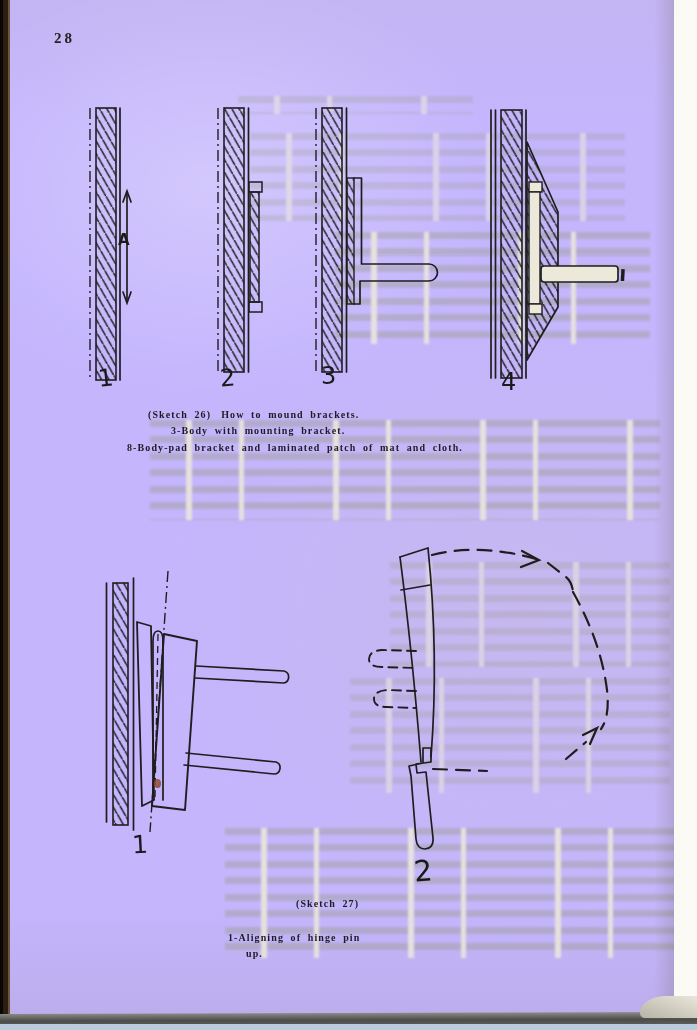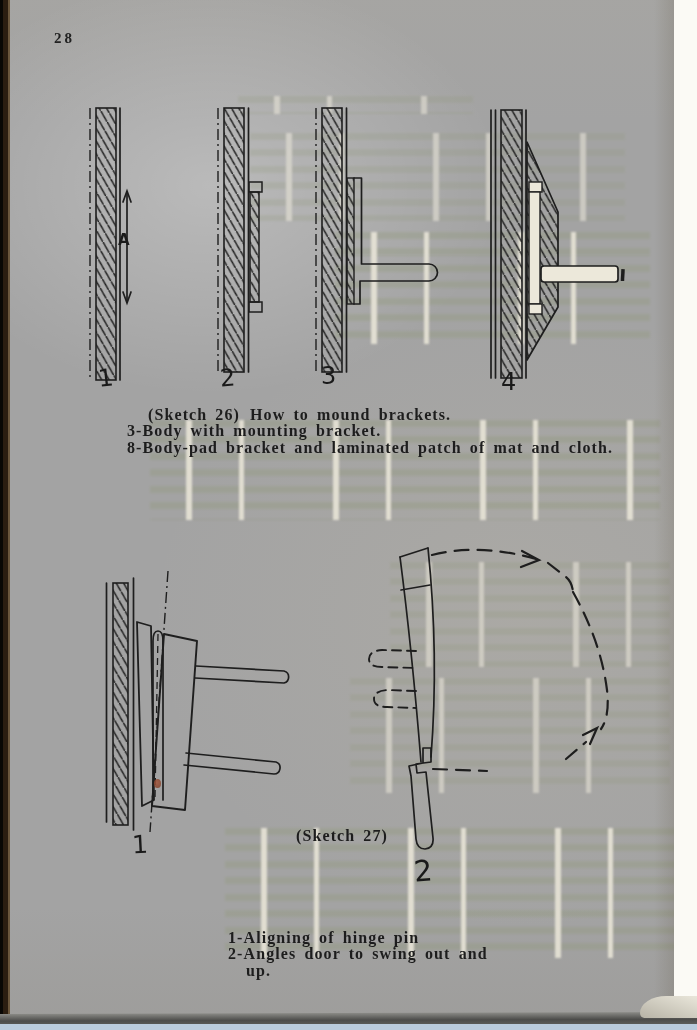--- a/index.html
+++ b/index.html
@@ -1,17 +1,17 @@
 <!DOCTYPE html>
 <html><head>
 <meta charset="utf-8">
 <style>
   html,body{margin:0;padding:0;background:#6f6e6b;}
   .scan{position:relative;width:697px;height:1030px;overflow:hidden;
-        font-family:"Liberation Serif",serif;background:#a3a3a3;}
+        font-family:"Liberation Serif",serif;background:#c4b5fd;}
   
   .paper-tone{position:absolute;inset:0;background:
       radial-gradient(420px 300px at 30% 18%, rgba(255,255,255,.25), rgba(255,255,255,0) 70%),
       radial-gradient(500px 420px at 75% 60%, rgba(205,196,172,.18), rgba(0,0,0,0) 75%),
       linear-gradient(180deg, rgba(190,182,160,.10), rgba(0,0,0,0) 12%, rgba(0,0,0,0) 88%, rgba(120,112,95,.12));}
   
   .binding-strip{position:absolute;left:0;top:0;width:10px;height:1030px;
       background:linear-gradient(90deg,#090704 0 3px,#2b1d10 3px 8px,#6a563c 8px 10px);}
   .right-shadow{position:absolute;left:654px;top:0;width:20px;height:1030px;
       background:linear-gradient(90deg,rgba(0,0,0,0),rgba(90,80,60,.18));}
@@ -27,21 +27,21 @@
       repeating-linear-gradient(180deg, rgba(147,154,124,.42) 0 7px, rgba(0,0,0,0) 7px 16.5px);}
   .ghost.light{opacity:.55;}
   
   svg{position:absolute;overflow:visible;}
   .sl{stroke:#1e1e1e;stroke-width:1.7;fill:none;stroke-linecap:round;}
   .cl{stroke:#1e1e1e;stroke-width:1.4;fill:none;stroke-dasharray:11 4 2 4;}
   .dsh{stroke:#1e1e1e;stroke-width:1.9;fill:none;stroke-dasharray:9 6;stroke-linecap:round;}
   .sw{stroke:#1e1e1e;stroke-width:2.2;fill:none;stroke-dasharray:14 9;stroke-linecap:round;}
   
   .pagenum{position:absolute;left:54px;top:30px;font-size:15px;font-weight:bold;letter-spacing:3px;color:#222;}
-  .cap{position:absolute;color:#1d1d1d;font-weight:bold;font-size:16px;letter-spacing:1.1px;word-spacing:3px;line-height:16.3px;white-space:nowrap;}
+  .cap{position:absolute;color:#1d1d1d;font-weight:bold;font-size:10px;letter-spacing:1.1px;word-spacing:3px;line-height:16.3px;white-space:nowrap;}
   .cap .indent{padding-left:21px;display:block;}
   .cap .cont{padding-left:18px;display:block;}
   .cap .gap{display:inline-block;width:10px;}
   .figlabel{position:absolute;font-family:"DejaVu Sans",sans-serif;color:#1a1a1a;line-height:1;}
   .speck{position:absolute;border-radius:50%;background:#4a4a46;}
   .stain{position:absolute;left:154px;top:779px;width:7px;height:9px;border-radius:50%;
       background:radial-gradient(circle at 40% 40%, #a2543a, #7c3f28);opacity:.85;}
 </style>
 </head>
 <body>
@@ -109,21 +109,21 @@
   <div class="figlabel" style="left:118px;top:233px;font-size:15px;font-weight:bold;">A</div>
   <div class="figlabel" style="left:98px;top:366px;font-size:24px;transform:rotate(-6deg);">1</div>
   <div class="figlabel" style="left:220px;top:366px;font-size:24px;transform:rotate(-4deg);">2</div>
   <div class="figlabel" style="left:321px;top:364px;font-size:24px;">3</div>
   <div class="figlabel" style="left:501px;top:370px;font-size:24px;">4</div>
 
   <div class="cap" style="left:127px;top:407px;">
     <span class="indent">
       <span>(Sketch 26)</span><span class="gap"></span><span>How to mound brackets.</span>
     </span>
-    <span style="display:block;">3-Body with mounting bracket.</span>
+    <span style="display:block;margin-left:44px;">3-Body with mounting bracket.</span>
     <span style="display:block;">8-Body-pad bracket and laminated patch of mat and cloth.</span>
   </div>
 
   <svg viewBox="85 540 590 360" style="left:85px;top:540px;width:590px;height:360px;">
 
     <g>
       <line class="sl" x1="106.5" y1="583" x2="106.5" y2="822" stroke-width="2.2"></line>
       <rect x="113" y="583" width="15" height="242" fill="url(#h1)" stroke="#1e1e1e" stroke-width="1.6"></rect>
       <line class="sl" x1="133.5" y1="578" x2="133.5" y2="830"></line>
       <line class="cl" x1="168" y1="571" x2="150" y2="832"></line>
@@ -151,24 +151,23 @@
       <path class="sw" d="M433 769 L487 771"></path>
       <path class="sw" d="M566 759 L586 742"></path>
     </g>
   </svg>
 
   <div class="stain"></div>
 
   <div class="figlabel" style="left:132px;top:832px;font-size:25px;transform:rotate(-3deg);">1</div>
   <div class="figlabel" style="left:414px;top:857px;font-size:29px;transform:rotate(-5deg);">2</div>
 
-  <div class="cap" style="left:296px;top:828px;">(Sketch 27)</div>
+  <div class="cap" style="left:296px;top:896px;">(Sketch 27)</div>
   <div class="cap" style="left:228px;top:894px;">
     <span style="display:block;margin-top:36px;">1-Aligning of hinge pin</span>
-    <span style="display:block;">2-Angles door to swing out and</span>
     <span class="cont">up.</span>
   </div>
 
   <div class="speck" style="left:688px;top:227px;width:3px;height:3px;"></div>
   <div class="speck" style="left:688px;top:294px;width:3px;height:3px;"></div>
 
   <div class="right-shadow"></div>
   <div class="right-page-edge"></div>
   <div class="binding-strip"></div>
   <div class="bottom-band"></div>

